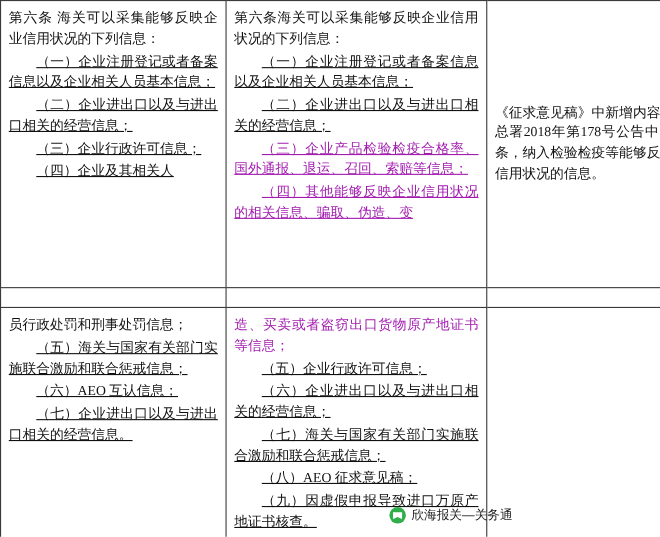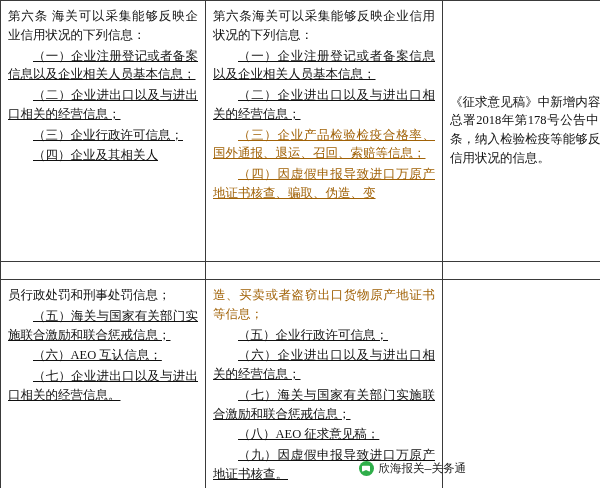--- a/index.html
+++ b/index.html
@@ -32,21 +32,21 @@
     font-size: 12.5px;
     line-height: 1.5;
   }
   td.c1 { width: 190px; }
   td.c2 { width: 222px; }
   td.c3 { width: 188px; }
 
   .blk { margin: 0 0 0 0; }
   .p { margin: 0 0 2px 0; text-align: justify; }
   .ind { text-indent: 2em; text-decoration: underline; }
-  .red { color: #a16207; }
+  .red { color: #a21caf; }
   .black { color: #111111; }
 
   .rowA td { height: 248px; }
   .rowB td { height: 232px; }
 
   .c3-inner {
     display: flex;
     align-items: center;
     height: 100%;
     min-height: 232px;
@@ -56,21 +56,21 @@
   }
 
   
   .badge {
     position: absolute;
     right: 10px;
     bottom: 12px;
     display: flex;
     align-items: flex-end;
     gap: 5px;
-    font-family: Liberation Mono, monospace;
+    font-family: Liberation Sans, sans-serif;
     font-size: 11.5px;
     color: #1a1a1a;
     white-space: nowrap;
   }
   .badge .dot {
     width: 15px;
     height: 15px;
     border-radius: 50%;
     background: #2fae4a;
     position: relative;
@@ -112,21 +112,21 @@
           <div class="p black ind">（三）企业行政许可信息；</div>
           <div class="p black ind">（四）企业及其相关人</div>
         </div>
       </td>
       <td class="c2">
         <div class="blk">
           <div class="p black">第六条海关可以采集能够反映企业信用状况的下列信息：</div>
           <div class="p black ind">（一）企业注册登记或者备案信息以及企业相关人员基本信息；</div>
           <div class="p black ind">（二）企业进出口以及与进出口相关的经营信息；</div>
           <div class="p red ind">（三）企业产品检验检疫合格率、国外通报、退运、召回、索赔等信息；</div>
-          <div class="p red ind">（四）因虚假申报导致进口万原产地证书核查、骗取、伪造、变</div>
+          <div class="p red ind">（四）其他能够反映企业信用状况的相关信息、骗取、伪造、变</div>
         </div>
       </td>
       <td class="c3">
         <div class="c3-inner" style="min-height:236px">
           <div class="c3-text">
             <div class="p black">《征求意见稿》中新增内容为海关总署2018年第178号公告中的第一条，纳入检验检疫等能够反映企业信用状况的信息。</div>
           </div>
         </div>
       </td>
     </tr>

